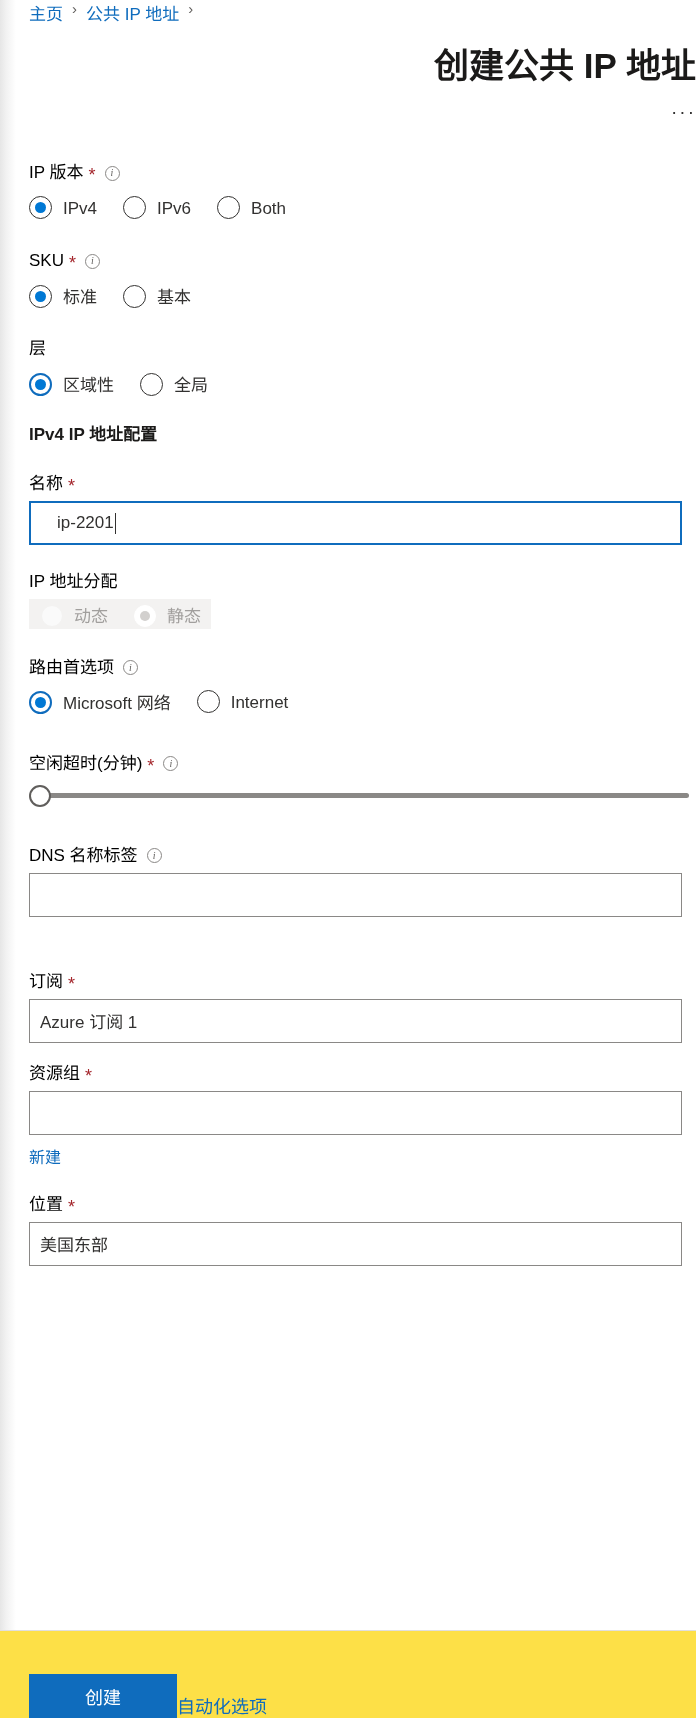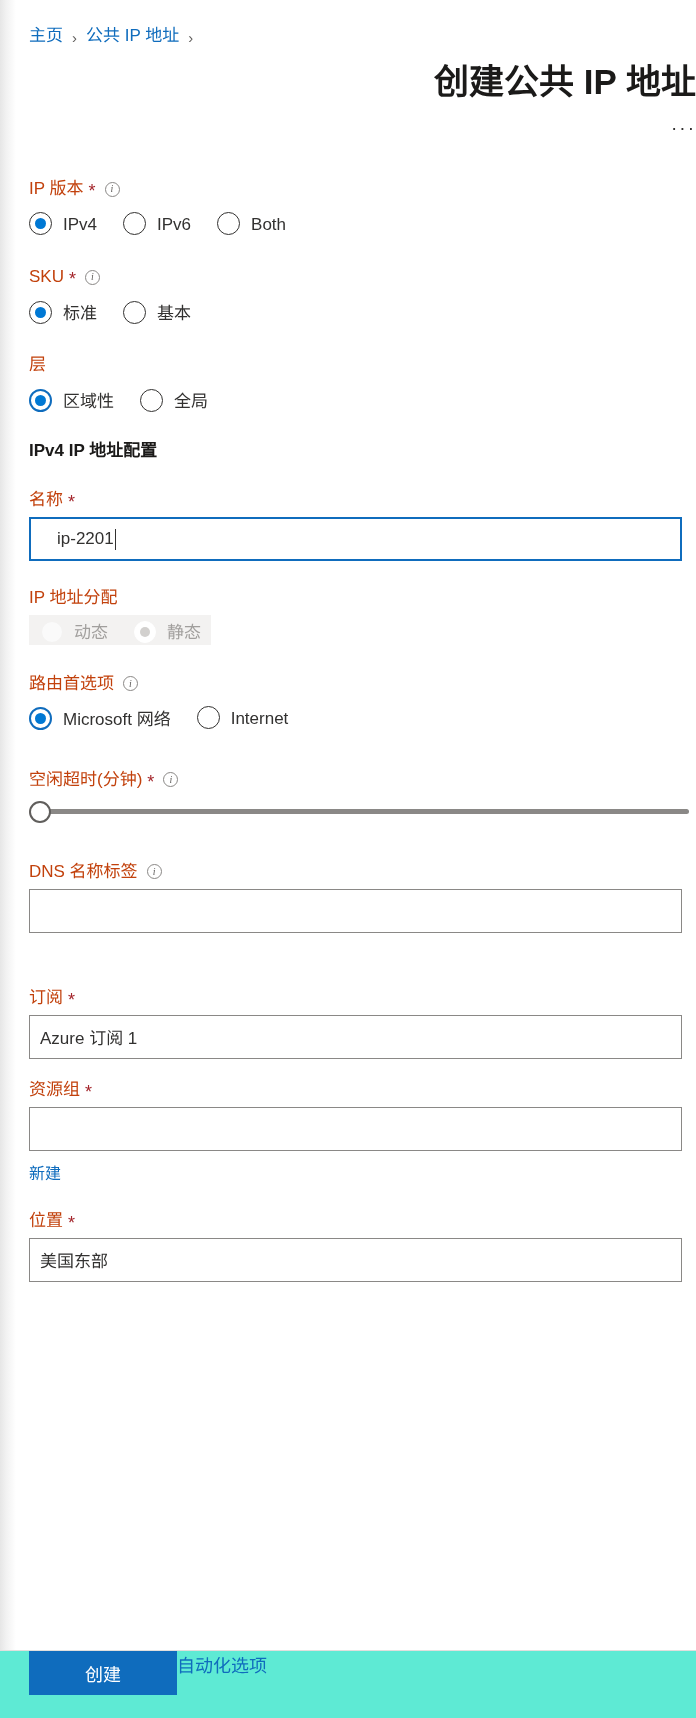--- a/index.html
+++ b/index.html
@@ -33,23 +33,22 @@
   .content {
     position: absolute;
     left: 0; top: 0;
     width: 696px;
     padding: 0 0 0 29px;
   }
 
   
   .breadcrumb {
     display: flex;
-    align-items: flex-end;
+    align-items: flex-start;
     height: 30px;
-    margin-top: 16px;
     font-size: 17px;
     color: #0f6cbd;
     white-space: nowrap;
   }
   .breadcrumb .crumb {
     color: #0f6cbd;
     cursor: pointer;
   }
   .breadcrumb .sep {
     color: #605e5c;
@@ -89,21 +88,21 @@
   .field { margin-bottom: 0; }
 
   .label-row {
     display: flex;
     align-items: center;
     height: 22px;
     margin-bottom: 6px;
   }
   .label {
     font-size: 17px;
-    color: #c2410c;
+    color: #000000;
     line-height: 22px;
   }
   .req {
     color: #a4262c;
     font-size: 18px;
     margin-left: 5px;
     line-height: 18px;
     position: relative;
     top: 2px;
   }
@@ -276,25 +275,25 @@
   .gap-20 { height: 20px; }
   .gap-26 { height: 26px; }
   .gap-34 { height: 34px; }
   .gap-54 { height: 54px; }
 
   
   .footer {
     position: absolute;
     left: 0; bottom: 0;
     width: 696px;
-    height: 68px;
-    background: #5eead4;
+    height: 88px;
+    background: #fde047;
     border-top: 1px solid #e1dfdd;
     display: flex;
-    align-items: flex-start;
+    align-items: flex-end;
     padding-left: 29px;
     z-index: 10;
   }
   .btn-primary {
     background: #0f6cbd;
     color: #ffffff;
     font-size: 18px;
     border: none;
     height: 44px;
     min-width: 148px;

